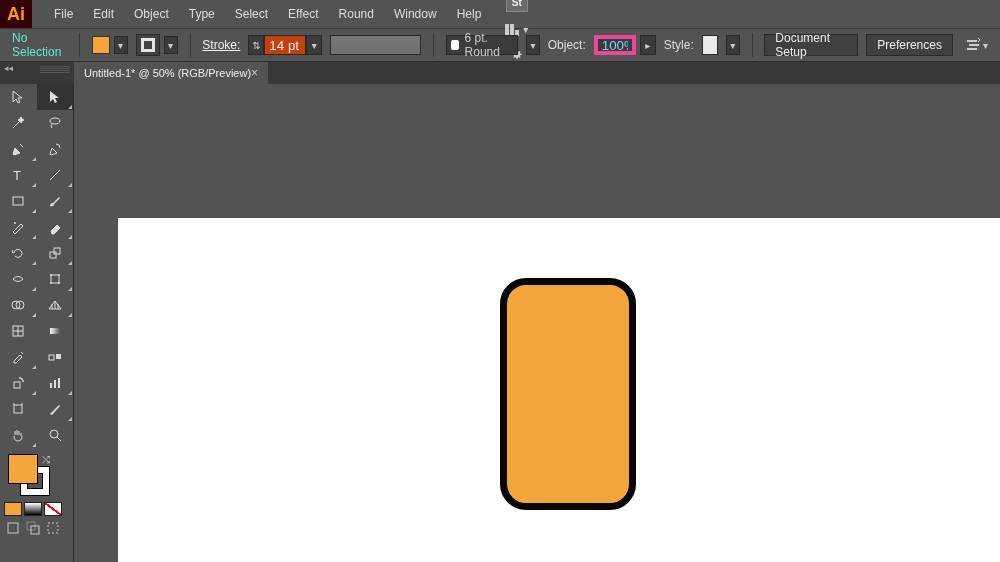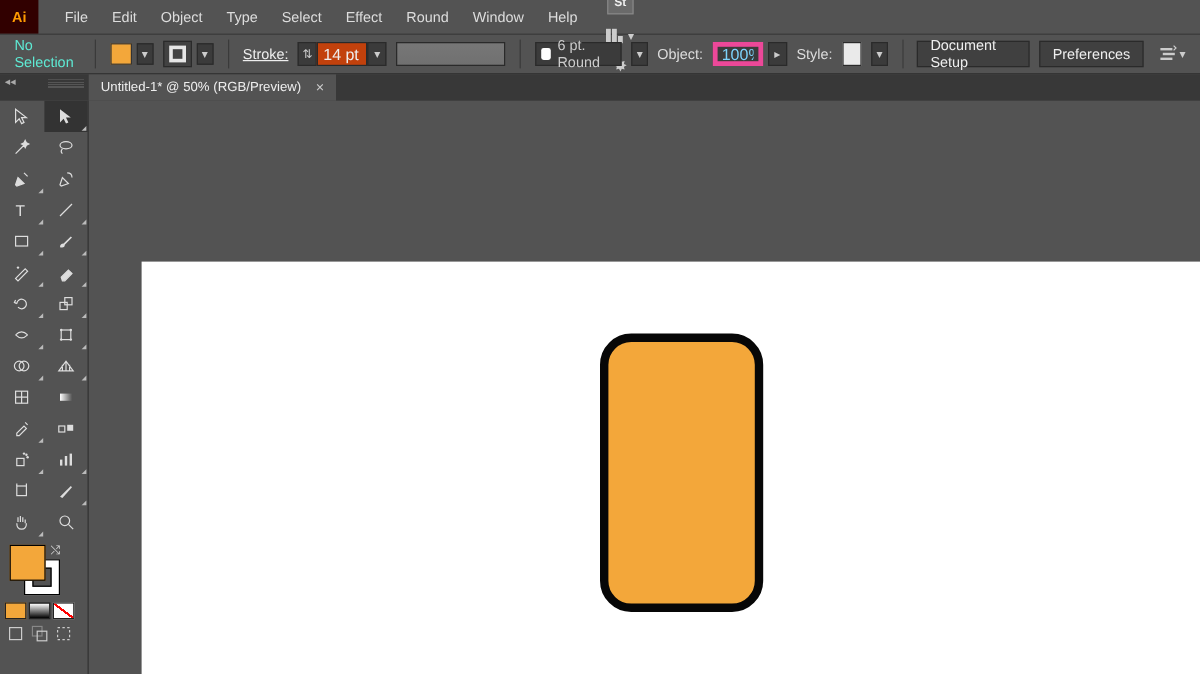--- a/index.html
+++ b/index.html
@@ -1,20 +1,20 @@
 <!DOCTYPE html>
 <html><head>
 <meta charset="utf-8">
 <style>
   * { box-sizing: border-box; margin: 0; padding: 0; font-family: "Segoe UI", Arial, sans-serif; }
   body { width: 1000px; height: 562px; background: #535353; overflow: hidden; color: #ccc; font-size: 12px; }
 
   
   .menubar { height: 28px; background: #535353; display: flex; align-items: center; padding: 0 0; gap: 0; }
-  .app-logo { width: 32px; height: 28px; background: #310000; color: #ff9a00; font-weight: bold; display: flex; align-items: center; justify-content: center; font-size: 12px; margin-right: 12px; }
+  .app-logo { width: 32px; height: 28px; background: #310000; color: #ff9a00; font-weight: bold; display: flex; align-items: center; justify-content: center; font-size: 18px; margin-right: 12px; }
   .menu-item { padding: 0 10px; height: 28px; display: flex; align-items: center; color: #ddd; cursor: default; }
   .menubar-right { margin-left: 14px; display: flex; align-items: center; gap: 12px; flex-direction: column; }
   .br-box, .st-box { width: 22px; height: 18px; background: #6a6a6a; border: 1px solid #888; display:flex; align-items:center; justify-content:center; font-size:10px; color:#eee; font-weight:bold;}
   .layout-icon { display:flex; gap:1px;}
   .layout-icon div{width:4px;height:12px;background:#ccc;}
   .layout-icon .sm{height:6px; align-self:flex-end;}
   .chev-down { margin-left:2px; }
 
   
   .controlbar { height: 34px; background: #535353; border-top:1px solid #3a3a3a; border-bottom:1px solid #2f2f2f; display: flex; align-items: center; padding: 0 12px; gap: 8px; }
@@ -39,21 +39,21 @@
   .style-box { width:20px; height:20px; background:#eaeaea; border:1px solid #2a2a2a;}
   .btn { background:#404040; border:1px solid #2a2a2a; color:#eee; height:22px; padding:0 10px; display:flex; align-items:center;}
   .gear-icon { width:14px;height:14px; display:inline-block;}
 
   
   .tab-area { display:flex; height:22px; }
   .panel-collapse { width: 74px; background:#383838; display:flex; align-items:flex-start; justify-content:flex-start; padding:2px 4px; gap:2px;}
   .panel-collapse .arrows{font-size:9px;color:#aaa;line-height:8px;}
   .panel-collapse .grab{width:30px;height:8px;background:repeating-linear-gradient(#555,#555 1px,#383838 1px,#383838 2px); margin-left:auto; margin-top:2px;}
   .tabbar { flex:1; background:#383838; display:flex; align-items:stretch;}
-  .tab { background:#535353; display:flex; align-items:center; padding:0 10px; gap:12px; color:#eee; font-size:11px;}
+  .tab { background:#535353; display:flex; align-items:center; padding:0 10px; gap:0; color:#eee; font-size:11px;}
   .tab-close{font-size:12px;color:#ccc;}
 
   
   .main { display:flex; height: calc(562px - 28px - 34px - 22px); }
   .toolbar { width: 74px; background:#535353; border-right:1px solid #2f2f2f; display:flex; flex-direction:column; }
   .tool-grid { display:grid; grid-template-columns: 1fr 1fr; }
   .tool { height: 26px; display:flex; align-items:center; justify-content:center; position:relative; border:0; }
   .tool.active { background:#333; }
   .tool svg { width:16px; height:16px; }
   .tool .corner { position:absolute; bottom:1px; right:1px; width:0;height:0;border-left:4px solid transparent; border-bottom:4px solid #bbb;}

